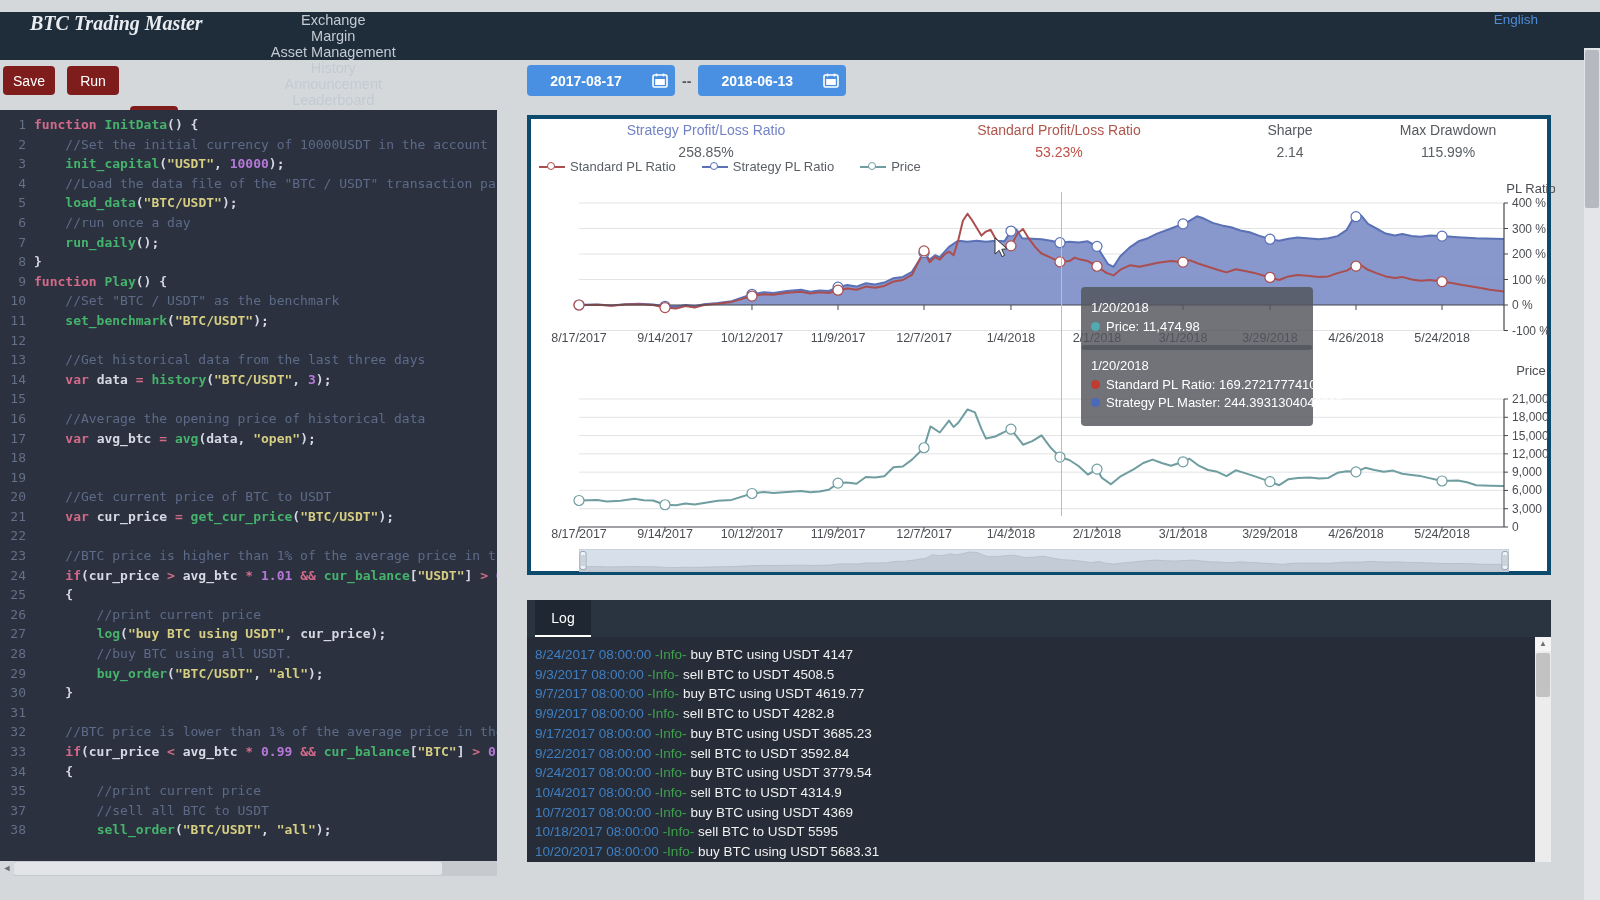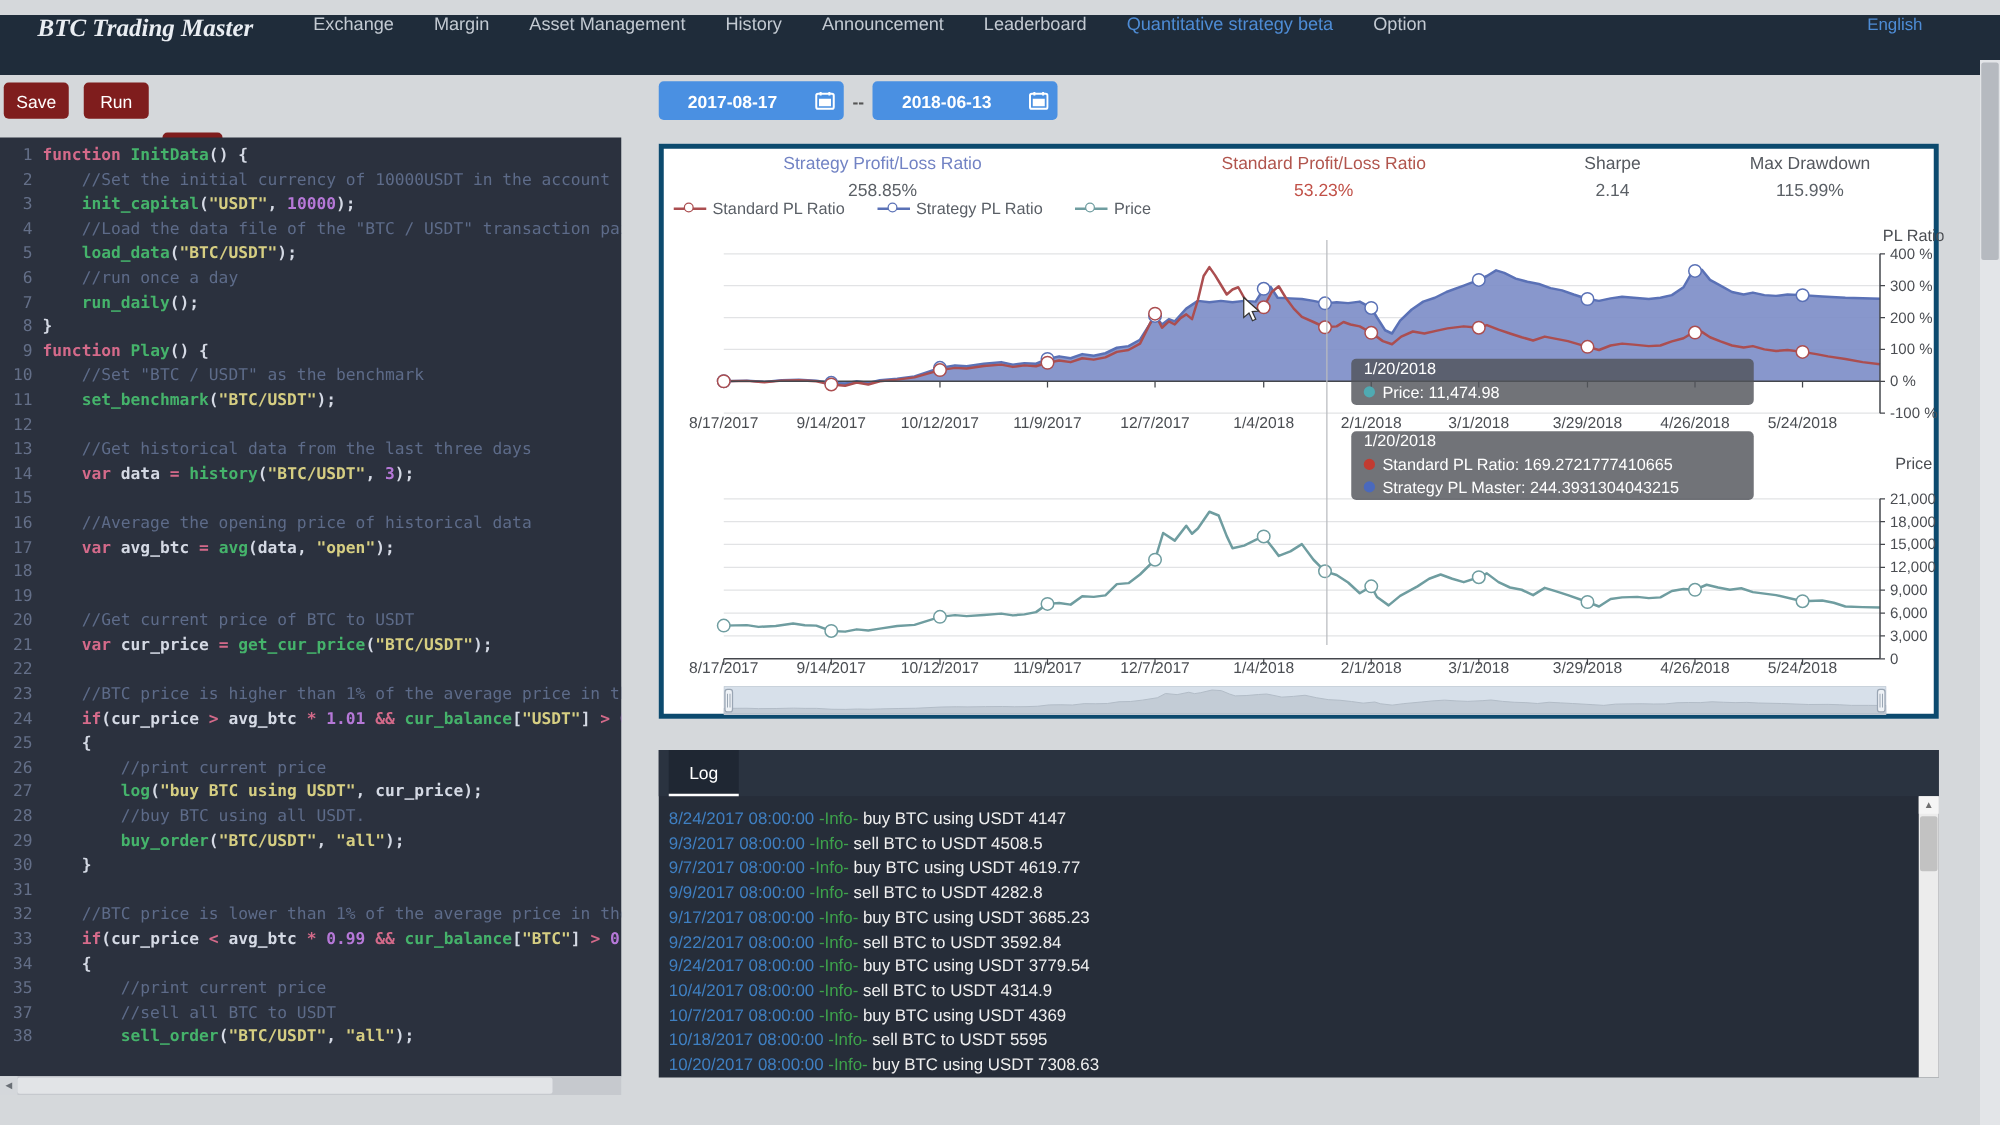--- a/index.html
+++ b/index.html
@@ -5,21 +5,21 @@
   * { margin:0; padding:0; box-sizing:border-box; }
   html,body { width:1600px; height:900px; overflow:hidden; }
   body { font-family:"Liberation Sans", sans-serif; background:#d5d8db; }
   #app { position:relative; width:1600px; height:900px; background:#d5d8db; overflow:hidden; }
 
   
   .navbar { position:absolute; left:0; top:12px; width:1600px; height:48px; background:#1f2c3a;
             display:flex; align-items:flex-start; }
   .brand { font-family:"Liberation Serif", serif; font-style:italic; font-weight:bold;
            color:#e9edf2; font-size:20px; margin-left:30px; white-space:nowrap; }
-  .nav-items { display:flex; align-items:center; margin-left:32px; }
+  .nav-items { display:flex; align-items:center; margin-left:32px;flex-direction:column; }
   .nav-item { color:#c3cad2; font-size:14.5px; padding:0 16px; cursor:pointer; white-space:nowrap; }
   .nav-item.active { color:#4e8cd5; }
   .nav-right { margin-left:auto; margin-right:62px; color:#4e8cd5; font-size:13.5px; cursor:pointer; }
 
   
   .btn { position:absolute; top:66px; height:29px; background:#7f1d1d; color:#fff; border:none;
          border-radius:4px; font-size:14px; font-family:"Liberation Sans",sans-serif; cursor:pointer; }
   #save-btn { left:3px;  width:52px; }
   #run-btn  { left:67px; width:52px; }
   #api-btn  { left:130px; width:48px;margin-top:40px; }
@@ -56,22 +56,22 @@
   .leg-item { display:flex; align-items:center; gap:5px; cursor:pointer; }
   .leg-glyph { position:relative; width:26px; height:10px; }
   .leg-glyph .ln { position:absolute; left:0; top:4px; width:26px; height:2px; }
   .leg-glyph .ci { position:absolute; left:8px; top:0; width:8px; height:8px; border-radius:50%;
                    background:#fff; border:1.5px solid #000; }
 
   svg text { font-family:"Liberation Sans", sans-serif; }
 
   .hover-line { position:absolute; left:530px; top:73px; width:1px; height:324px; background:#b9bcc0; }
 
-  .tooltip { position:absolute; width:322px; background:rgba(82,84,90,0.82); border-radius:4px;
-             color:#fff; font-size:13px; padding:0 10px; z-index:5; }
+  .tooltip { position:absolute; width:232px; background:rgba(82,84,90,0.82); border-radius:4px;
+             color:#fff; font-size:13px; padding:13px 10px; z-index:5; }
   .tooltip .hd { margin-bottom:4px; }
   .tooltip .row { display:flex; align-items:center; gap:6px; margin-bottom:3px; white-space:nowrap; }
   .tooltip .dot { width:9px; height:9px; border-radius:50%; flex:0 0 9px; }
 
   
   .log-panel { position:absolute; left:527px; top:600px; width:1024px; height:262px; background:#262d39; }
   .log-tabbar { position:absolute; left:0; top:0; width:100%; height:37px; background:#2a3340; }
   .log-tab { position:absolute; left:8px; top:0; width:56px; height:37px; background:#1f2733; color:#fff;
              font-size:14px; text-align:center; line-height:37px; border-bottom:2px solid #fff; cursor:pointer; }
   .log-body { position:absolute; left:0; top:37px; width:1008px; height:225px; overflow:hidden;
@@ -399,21 +399,21 @@
         <div><span class="log-date">8/24/2017 08:00:00 </span><span class="log-info">-Info- </span><span class="log-msg">buy BTC using USDT 4147</span></div>
         <div><span class="log-date">9/3/2017 08:00:00 </span><span class="log-info">-Info- </span><span class="log-msg">sell BTC to USDT 4508.5</span></div>
         <div><span class="log-date">9/7/2017 08:00:00 </span><span class="log-info">-Info- </span><span class="log-msg">buy BTC using USDT 4619.77</span></div>
         <div><span class="log-date">9/9/2017 08:00:00 </span><span class="log-info">-Info- </span><span class="log-msg">sell BTC to USDT 4282.8</span></div>
         <div><span class="log-date">9/17/2017 08:00:00 </span><span class="log-info">-Info- </span><span class="log-msg">buy BTC using USDT 3685.23</span></div>
         <div><span class="log-date">9/22/2017 08:00:00 </span><span class="log-info">-Info- </span><span class="log-msg">sell BTC to USDT 3592.84</span></div>
         <div><span class="log-date">9/24/2017 08:00:00 </span><span class="log-info">-Info- </span><span class="log-msg">buy BTC using USDT 3779.54</span></div>
         <div><span class="log-date">10/4/2017 08:00:00 </span><span class="log-info">-Info- </span><span class="log-msg">sell BTC to USDT 4314.9</span></div>
         <div><span class="log-date">10/7/2017 08:00:00 </span><span class="log-info">-Info- </span><span class="log-msg">buy BTC using USDT 4369</span></div>
         <div><span class="log-date">10/18/2017 08:00:00 </span><span class="log-info">-Info- </span><span class="log-msg">sell BTC to USDT 5595</span></div>
-        <div><span class="log-date">10/20/2017 08:00:00 </span><span class="log-info">-Info- </span><span class="log-msg">buy BTC using USDT 7308.63</span></div>
+        <div><span class="log-date">10/20/2017 08:00:00 </span><span class="log-info">-Info- </span><span class="log-msg">buy BTC using USDT 5683.31</span></div>
         <div></div>
       </div>
     <div class="log-vscroll">
       <div class="uarr">▲</div>
       <div class="thumb"></div>
     </div>
   </div>
 
   <div class="page-scroll">
     <div class="thumb"></div>

